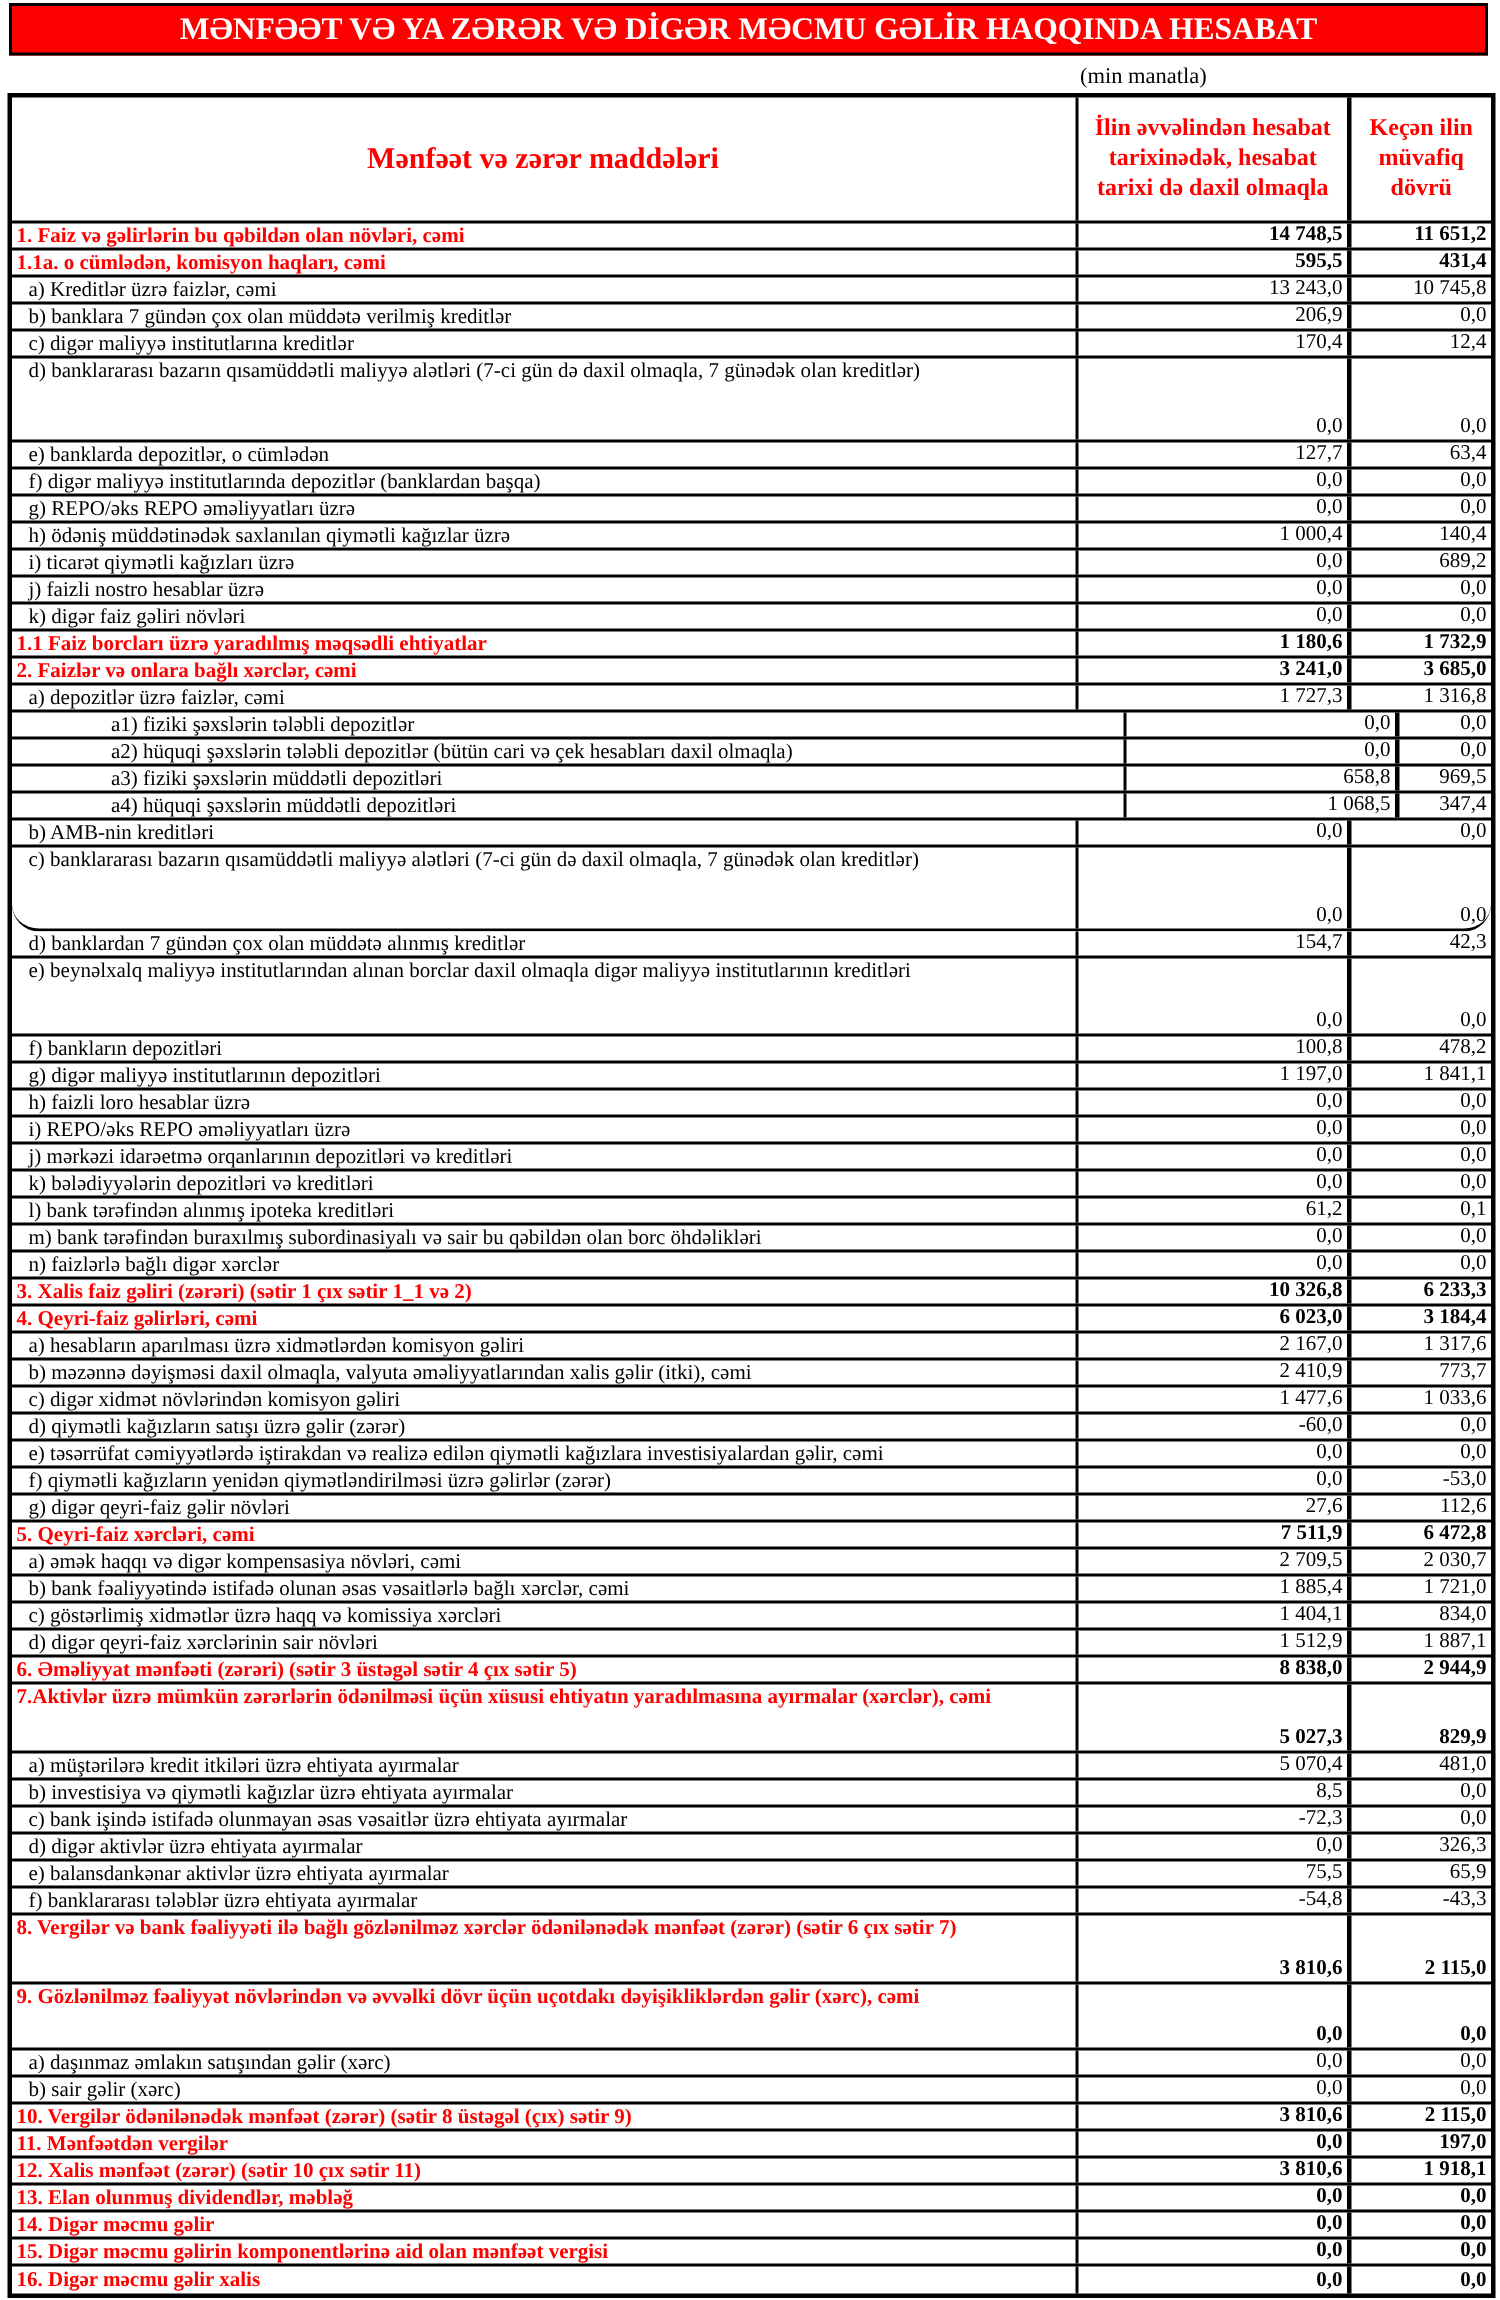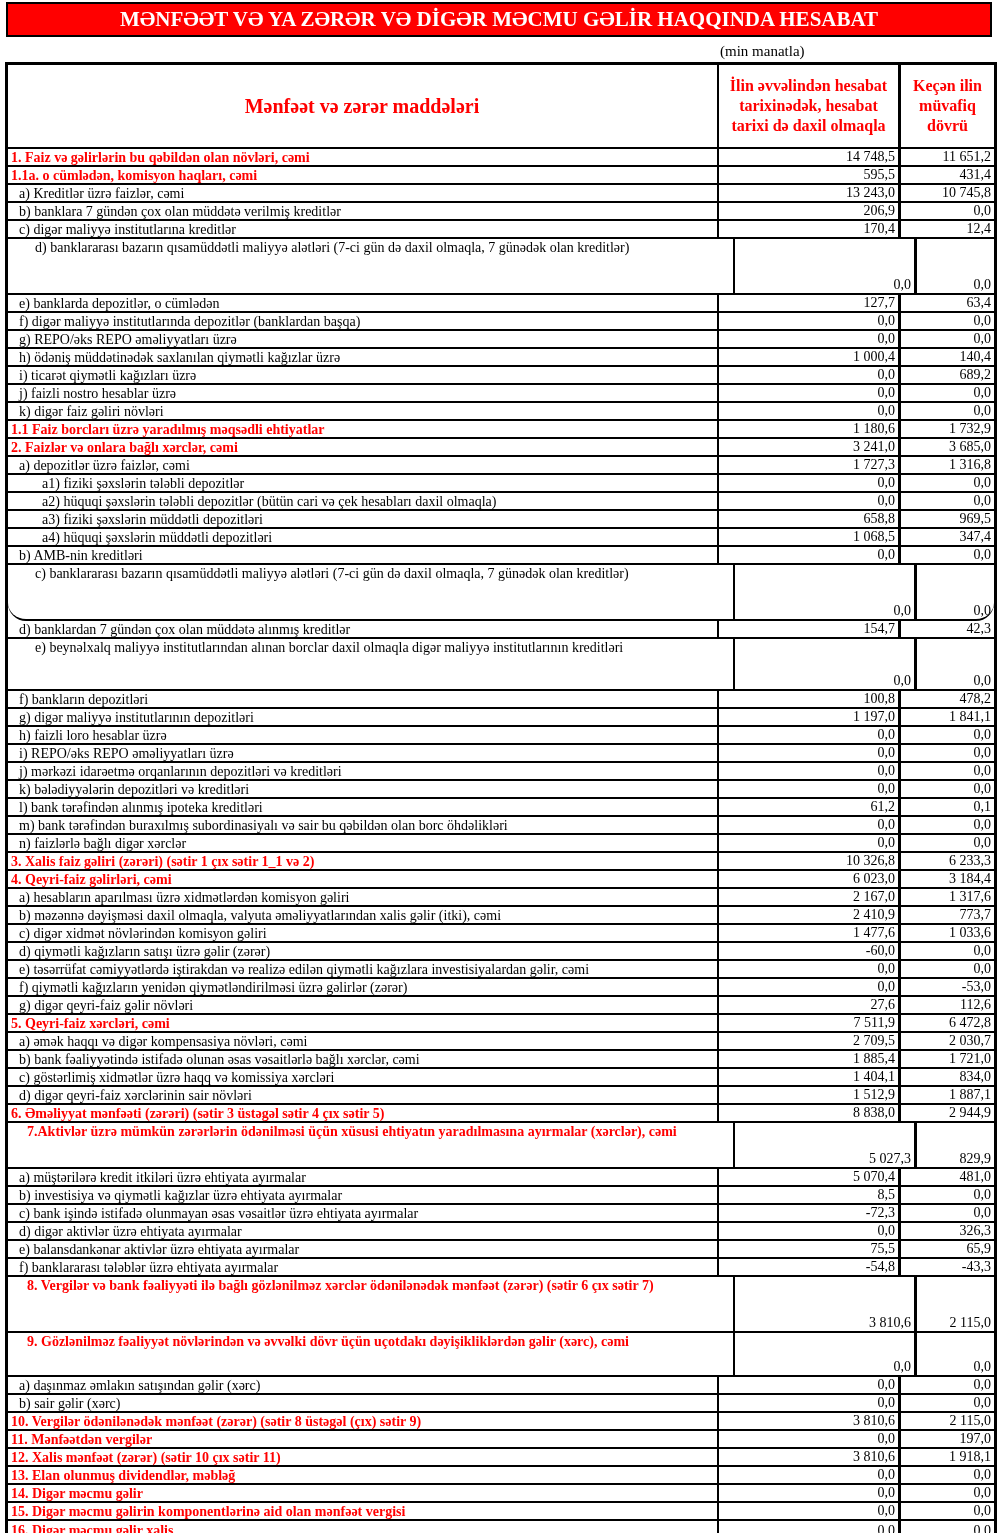--- a/index.html
+++ b/index.html
@@ -24,30 +24,30 @@
   }
   .trow { display:flex; border-bottom:2px solid #000; height:18px; }
   .trow:last-child { border-bottom:0; }
   .c1 {
     width:711px; border-right:2px solid #000;
     display:flex; flex-direction:column; justify-content:center;
     font-size:14px; line-height:15px; padding:0 4px 0 3px;
   }
   .ind0 { padding-left:3px; }
   .ind1 { padding-left:11px; }
-  .ind2 { padding-left:34px; }
+  .ind2 { padding-left:34px;margin-left:32px; }
   .c2 { width:182px; border-right:3px solid #000; }
   .c3 { flex:1; }
   .c2,.c3 {
     display:flex; flex-direction:column; justify-content:flex-end; align-items:flex-end;
     font-size:14px; line-height:15px; padding:0 3px 1px 2px; white-space:nowrap;
   }
   .section .c1 { color:var(--accent); font-weight:bold; }
-  .section .c2, .section .c3 { font-weight:normal;text-align:center; }
-  .tall .c1 { justify-content:flex-start; padding-top:1px;margin-left:16px; }
+  .section .c2, .section .c3 { font-weight:bold;text-align:center; }
+  .tall .c1 { justify-content:flex-start; padding-top:1px; }
   .thead { height:84px; }
   .thead .c1 {
     justify-content:center; align-items:center; 
     color:var(--accent); font-weight:bold; font-size:20px; line-height:24px;
   }
   .thead .c2, .thead .c3 {
     justify-content:center; align-items:center; text-align:center;
     color:var(--accent); font-weight:bold; font-size:16px; line-height:20px;
     padding:0 6px; white-space:normal;
   }
@@ -336,21 +336,21 @@
     <div class="trow">
       <div class="c1 ind1">e) balansdankənar aktivlər üzrə ehtiyata ayırmalar</div>
       <div class="c2">75,5</div>
       <div class="c3">65,9</div>
     </div>
     <div class="trow">
       <div class="c1 ind1">f) banklararası tələblər üzrə ehtiyata ayırmalar</div>
       <div class="c2">-54,8</div>
       <div class="c3">-43,3</div>
     </div>
-    <div class="trow section tall" style="height: 56px;">
+    <div class="trow section tall" style="height: 46px;">
       <div class="c1 ind0">8. Vergilər və bank fəaliyyəti ilə bağlı gözlənilməz xərclər ödənilənədək mənfəət (zərər) (sətir 6 çıx sətir 7)</div>
       <div class="c2">3 810,6</div>
       <div class="c3">2 115,0</div>
     </div>
     <div class="trow section tall" style="height: 44px;">
       <div class="c1 ind0">9. Gözlənilməz fəaliyyət növlərindən və əvvəlki dövr üçün uçotdakı dəyişikliklərdən gəlir (xərc), cəmi</div>
       <div class="c2">0,0</div>
       <div class="c3">0,0</div>
     </div>
     <div class="trow">

